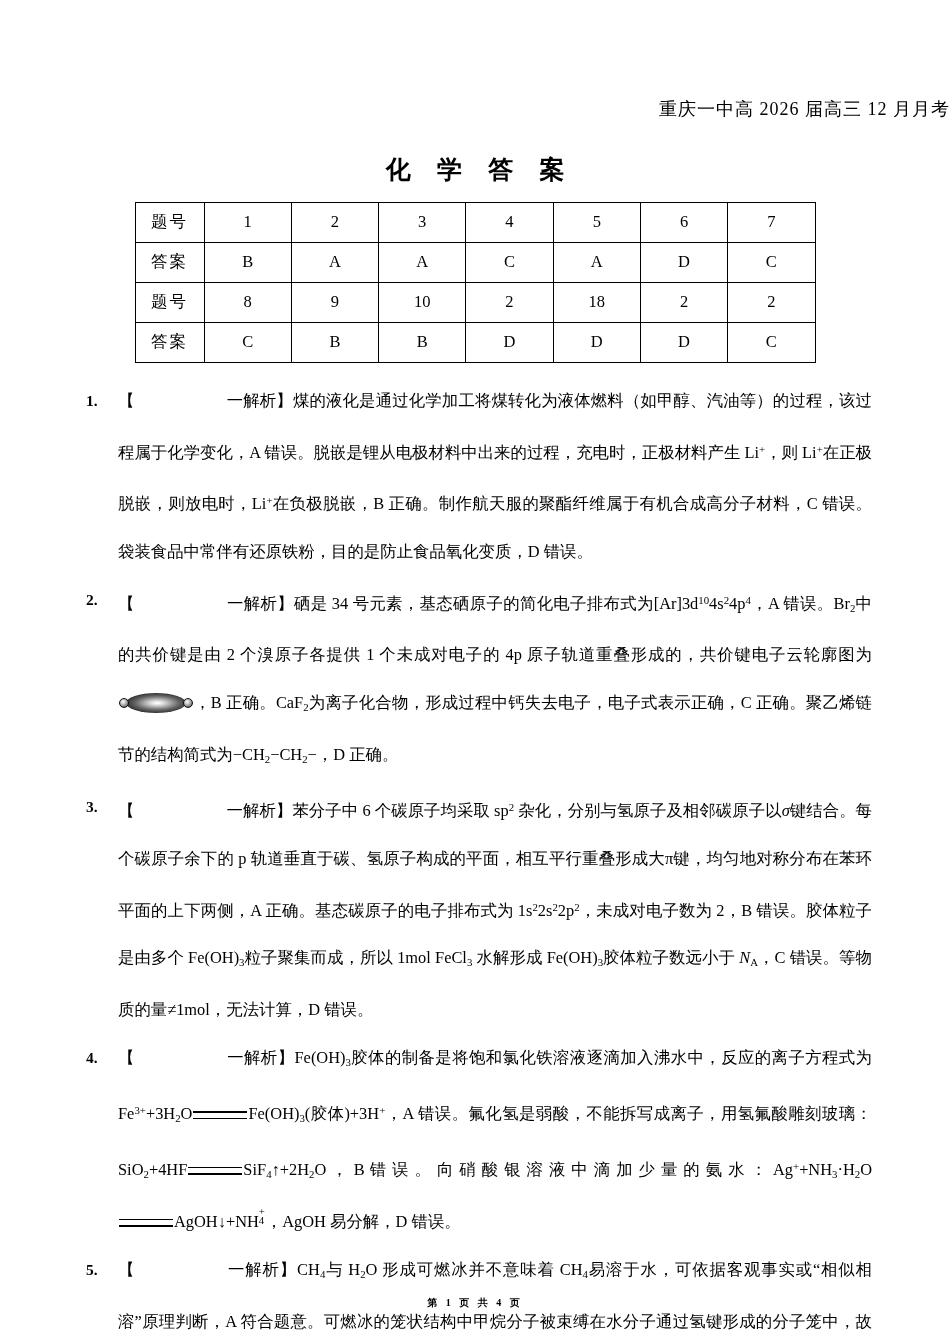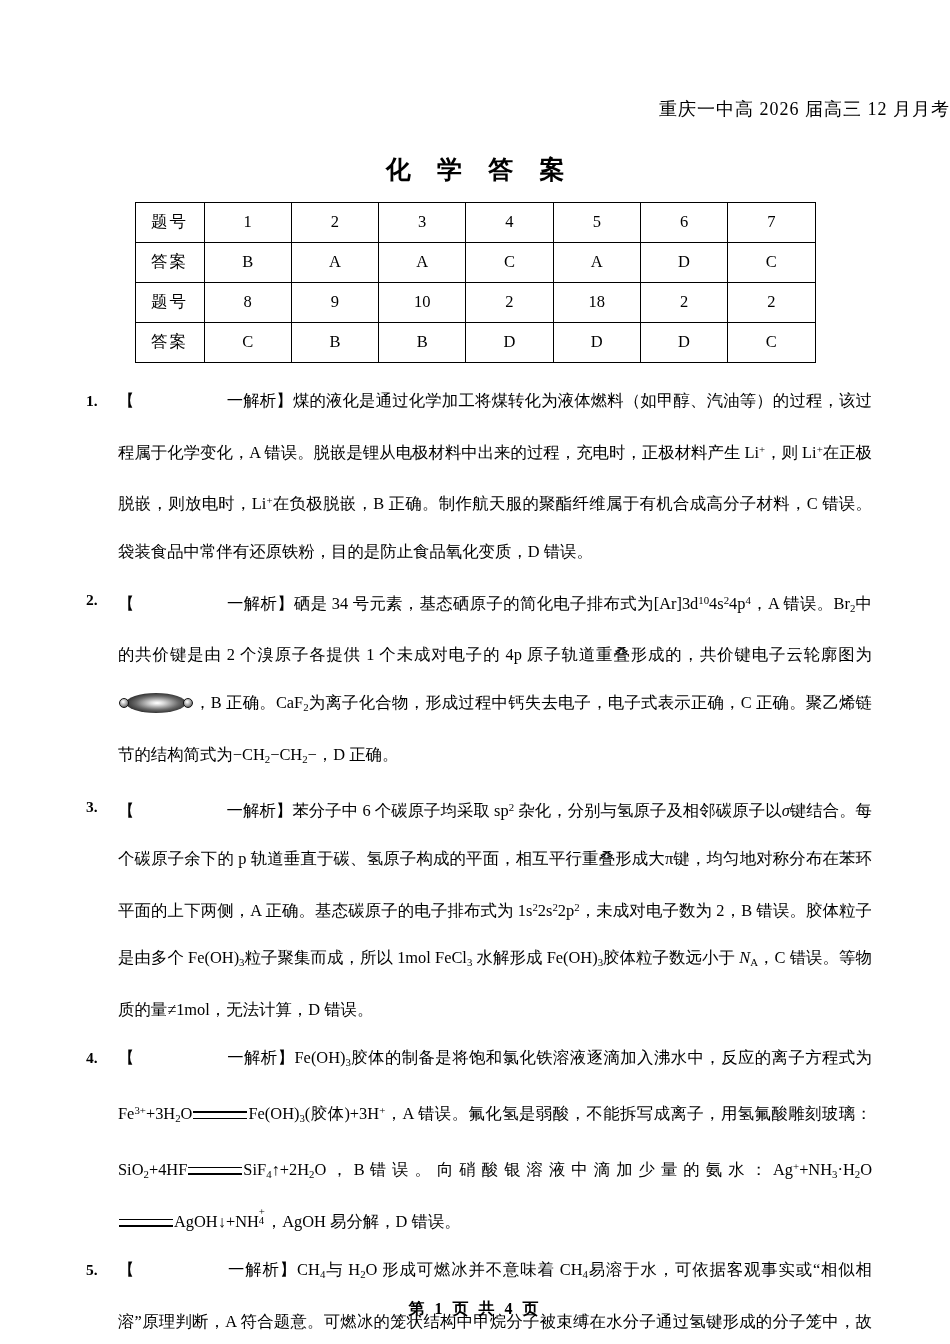--- a/index.html
+++ b/index.html
@@ -168,23 +168,23 @@
     left: 0; top: 0.46em;
     font-size: 0.66em;
     line-height: 1;
   }
 
   
   .footer {
     position: absolute;
     left: 0;
     right: 0;
-    bottom: 24px;
+    bottom: 34px;
     text-align: center;
-    font-size: 16px;
+    font-size: 10px;
     font-weight: bold;
     letter-spacing: 3px;
     font-family: "Liberation Serif", "DejaVu Serif", serif;
   }
 </style>
 </head>
 <body>
 
 <div class="page">
 

